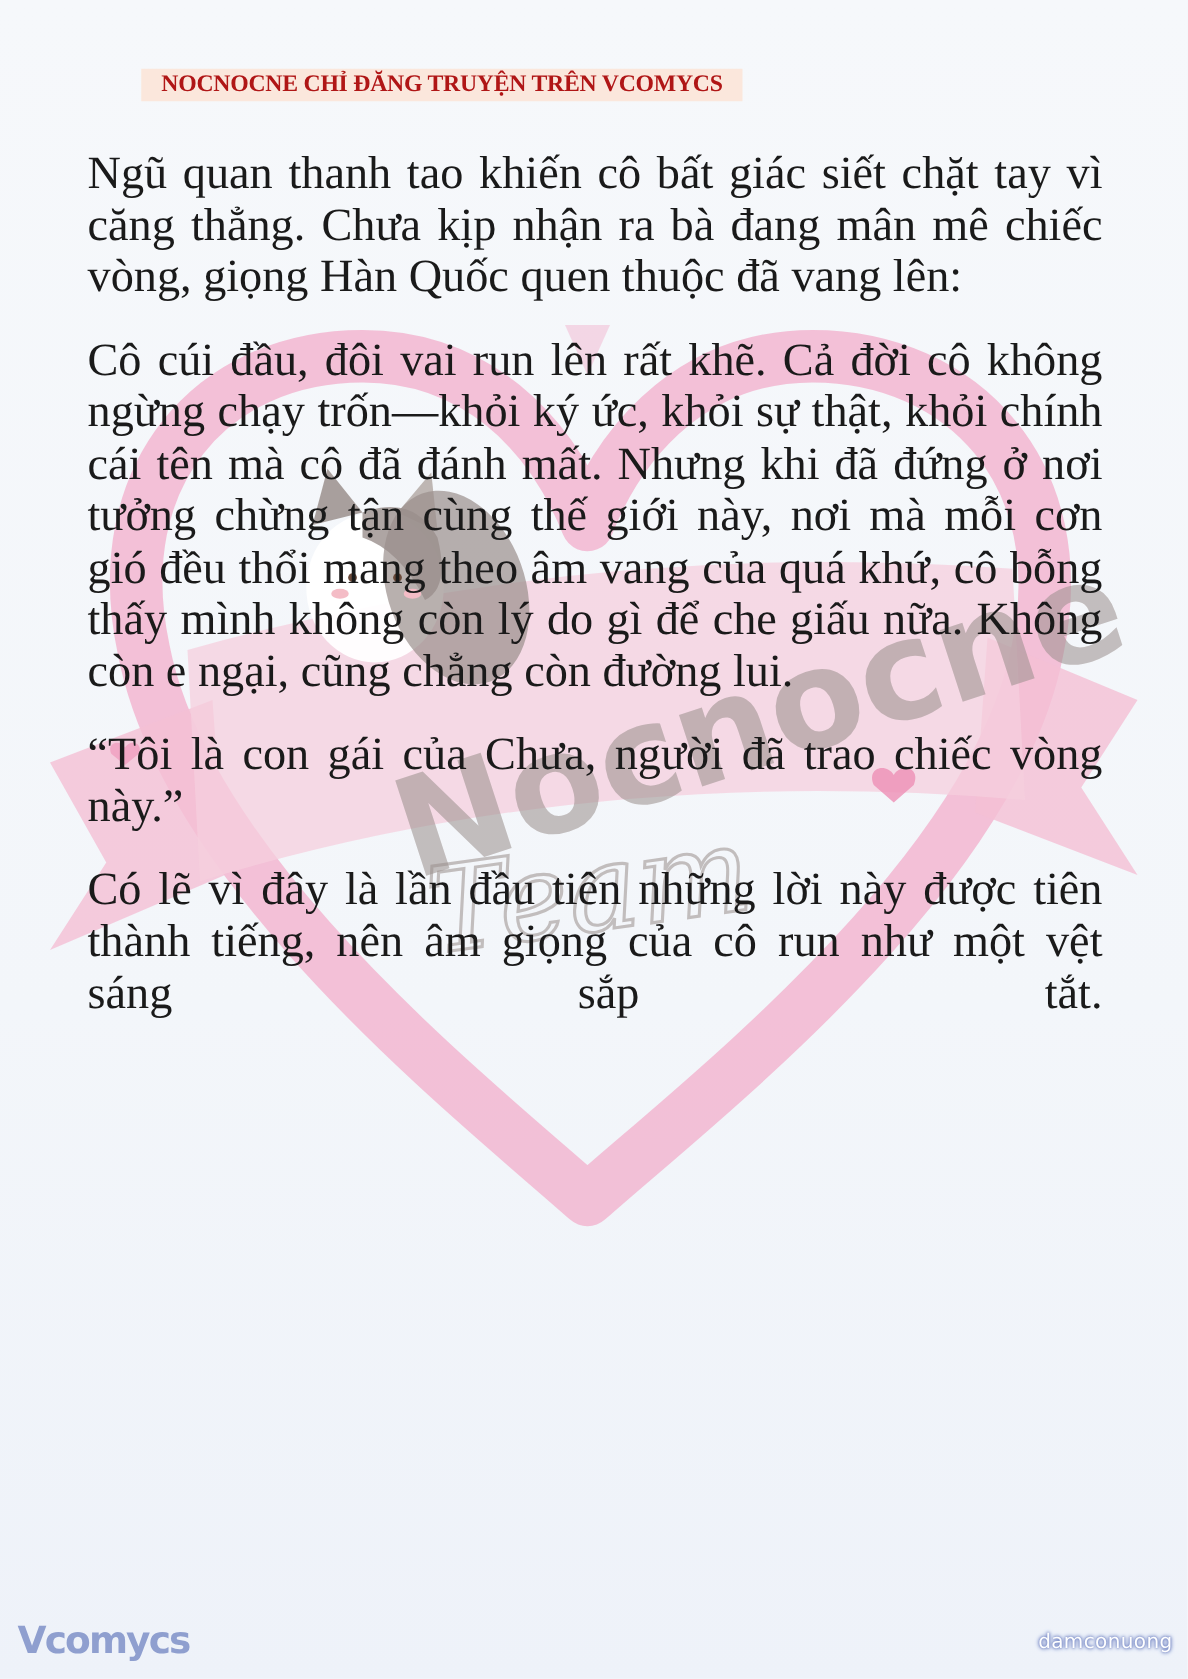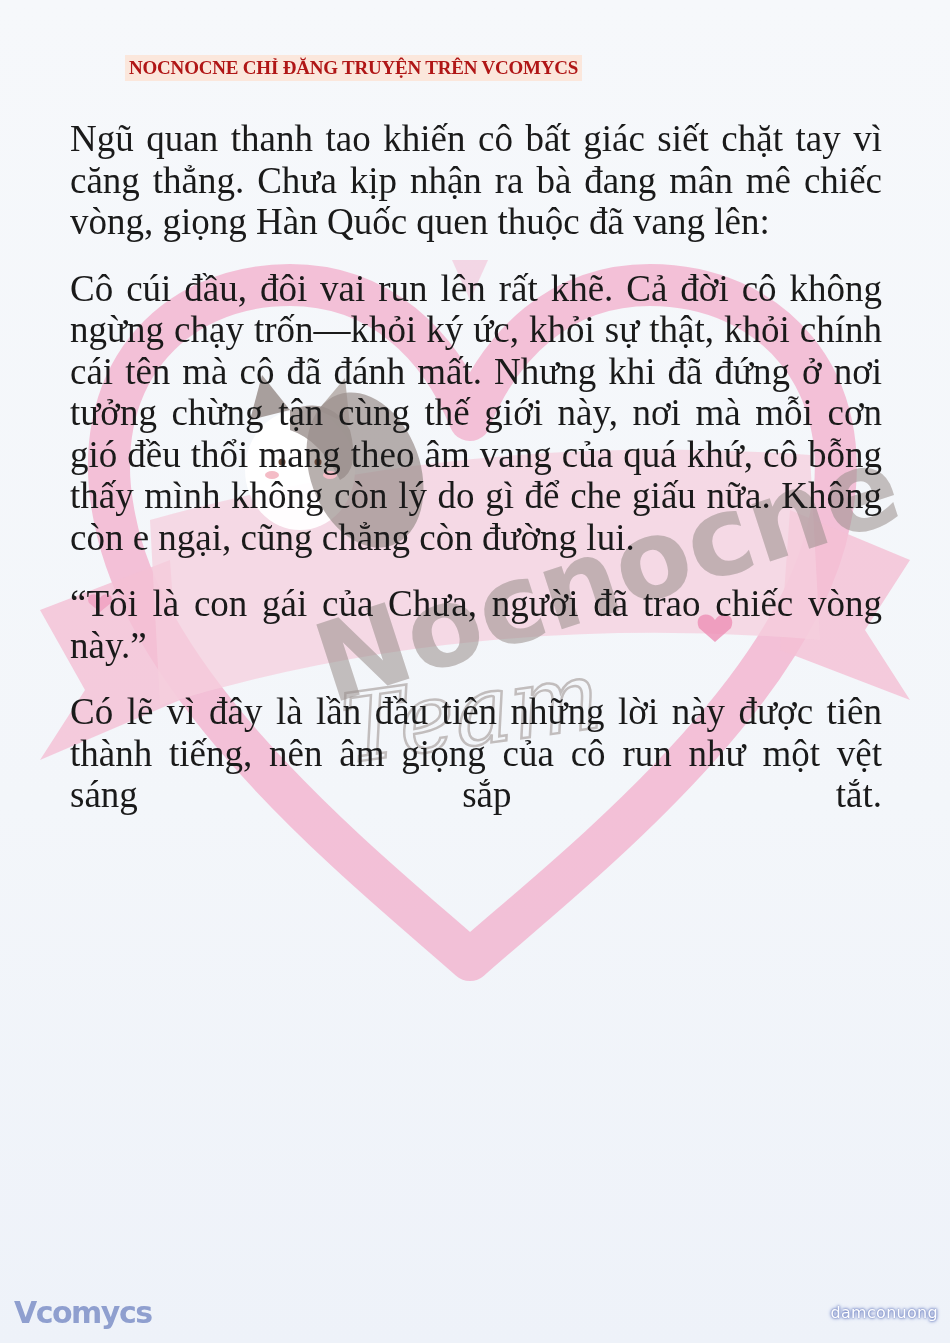--- a/index.html
+++ b/index.html
@@ -26,30 +26,29 @@
       left: 0; top: 0;
       width: 950px;
       height: 1343px;
       pointer-events: none;
     }
     .header-credit {
       position: absolute;
       left: 113px;
       top: 55px;
       height: 26px;
-      padding: 0 4px;
+      padding: 0 16px;
       background: #fbe7dc;
       color: #b01616;
       font-family: "Liberation Serif", serif;
       font-weight: bold;
       font-size: 19px;
       line-height: 26px;
       letter-spacing: -0.2px;
       white-space: nowrap;
-      margin-left: 12px;
     }
     .content {
       position: absolute;
       left: 70px;
       top: 118px;
       width: 812px;
       color: #1a1a1a;
       font-size: 37px;
       line-height: 41.5px;
     }

